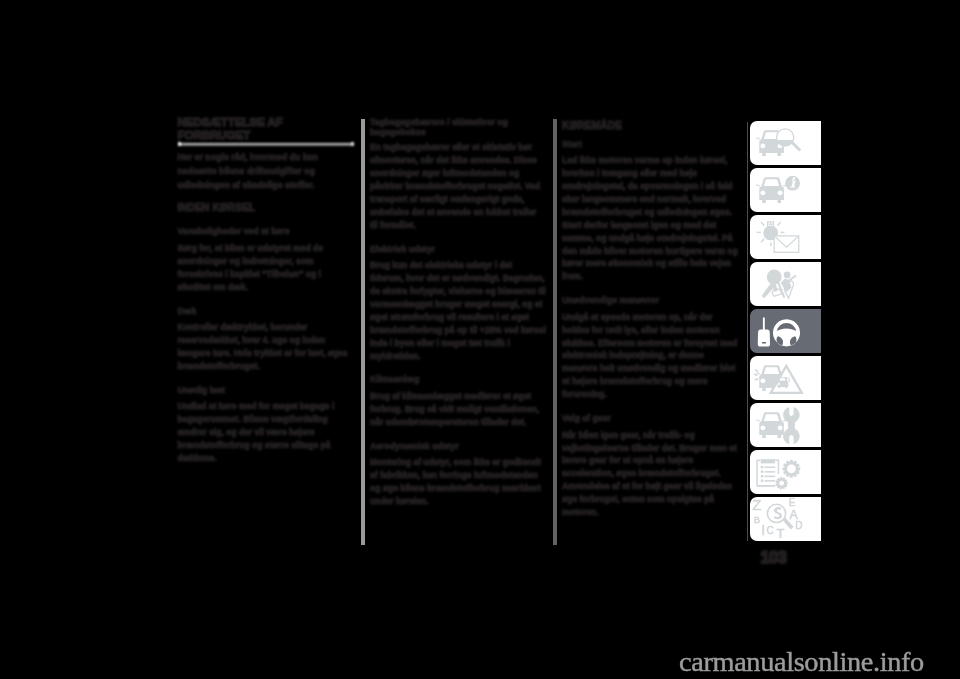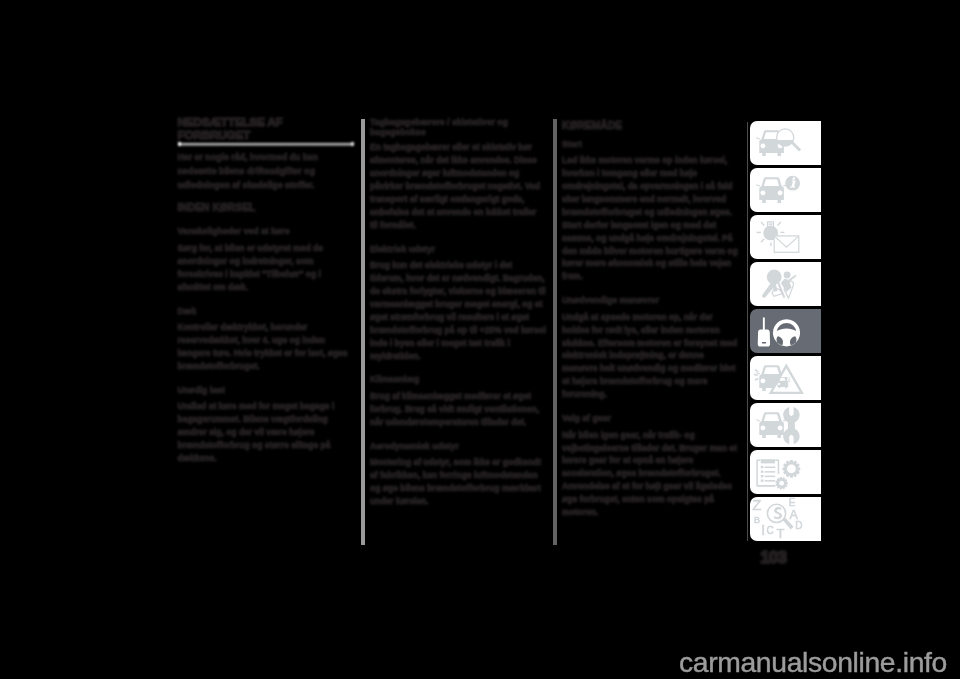--- a/index.html
+++ b/index.html
@@ -50,21 +50,21 @@
   .icst{fill:none;stroke:#d2d7da;stroke-width:1.25;}
   .icst2{fill:none;stroke:#d2d7da;stroke-width:1.6;}
   .tab.active .ic{fill:#ffffff;}
 
   .pageno{position:absolute;left:760.5px;top:548.5px;width:40px;
           font-family:"Liberation Sans",sans-serif;font-weight:bold;font-size:16.5px;
           color:#231f20;letter-spacing:-0.6px;line-height:17px;
           -webkit-text-stroke:2.1px #231f20;filter:blur(1.2px);}
 
   .wm{position:absolute;left:679px;top:649px;width:266px;text-align:left;
-      font-family:Liberation Sans, sans-serif;font-size:28.3px;color:#9c9c9c;
+      font-family:Liberation Serif, serif;font-size:28.3px;color:#9c9c9c;
       letter-spacing:-0.35px;line-height:26px;white-space:nowrap;-webkit-text-stroke:0.45px #9c9c9c;}
 </style>
 </head>
 <body>
 
 <div class="page">
 
   <div class="vsep a"></div>
   <div class="vsep b"></div>
 

